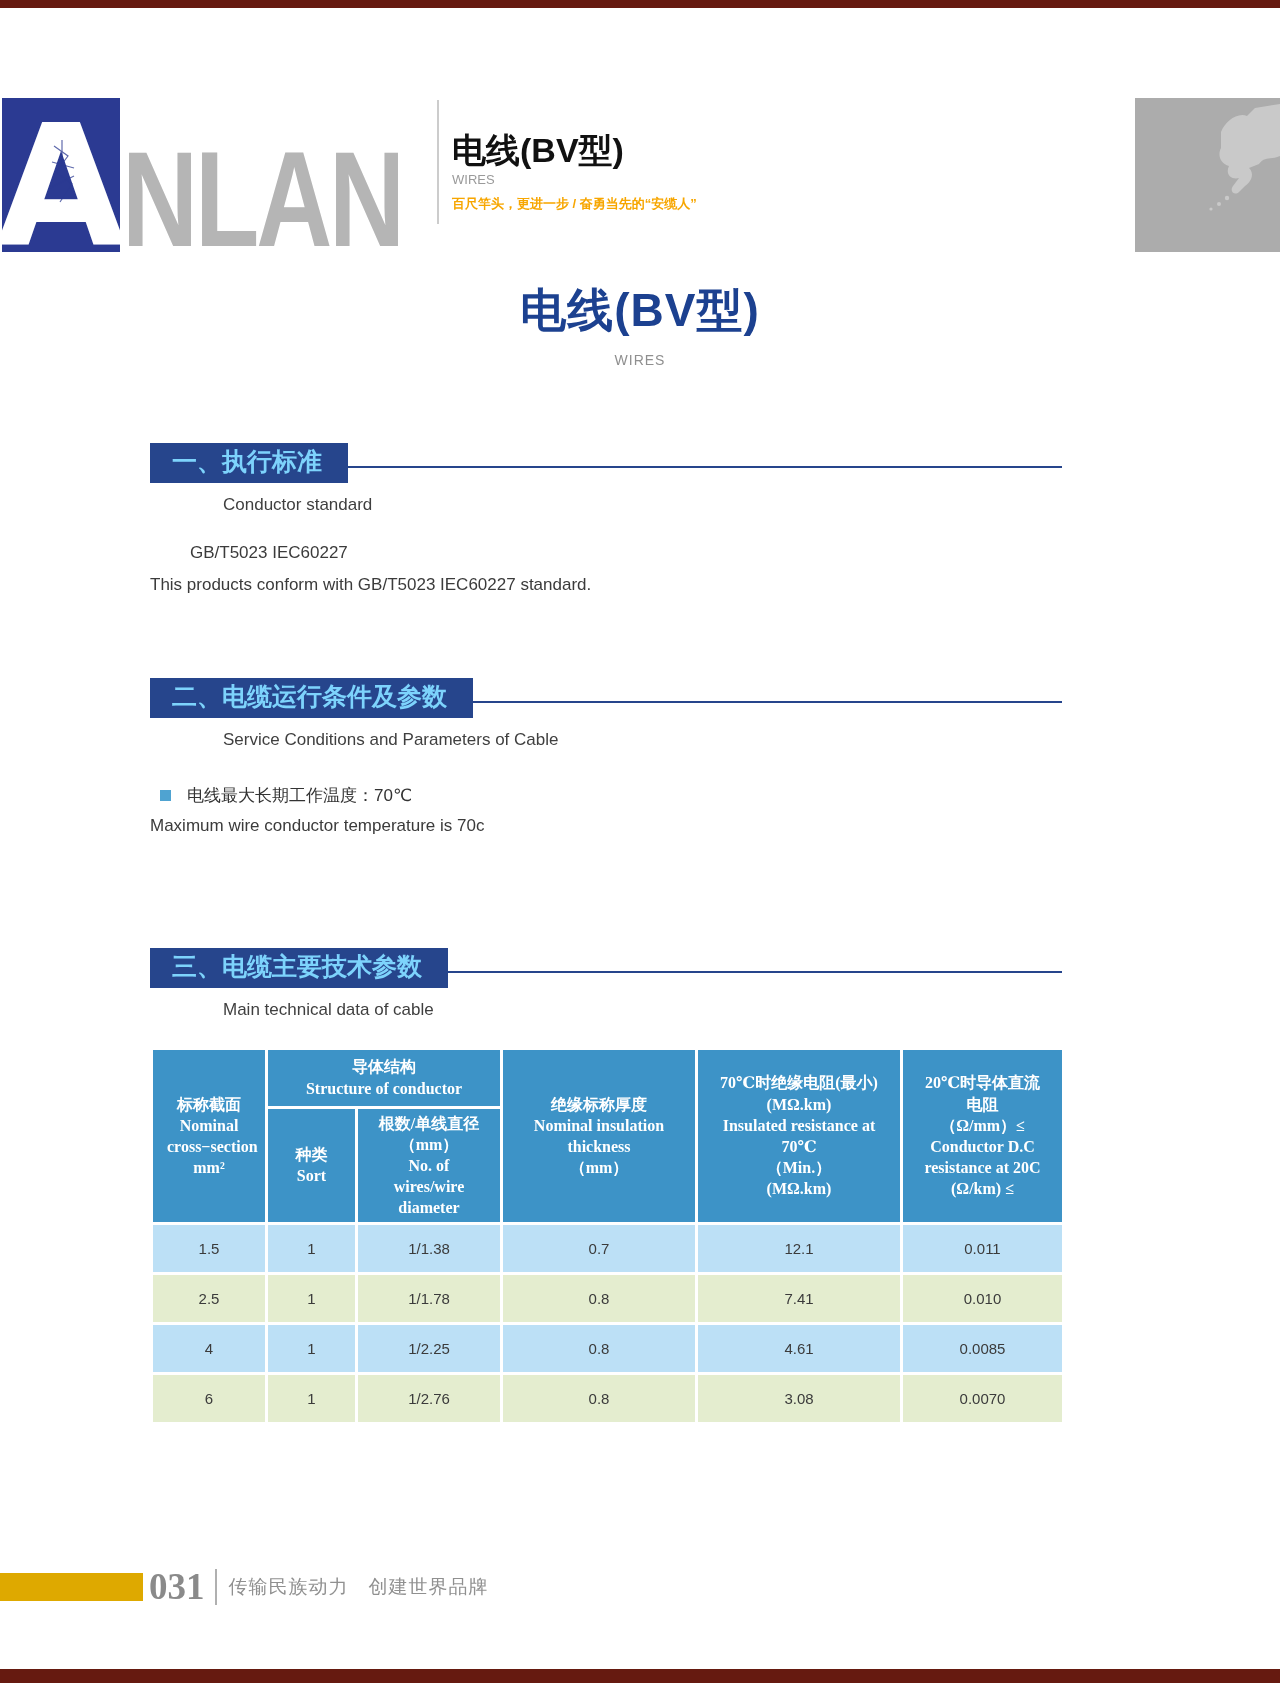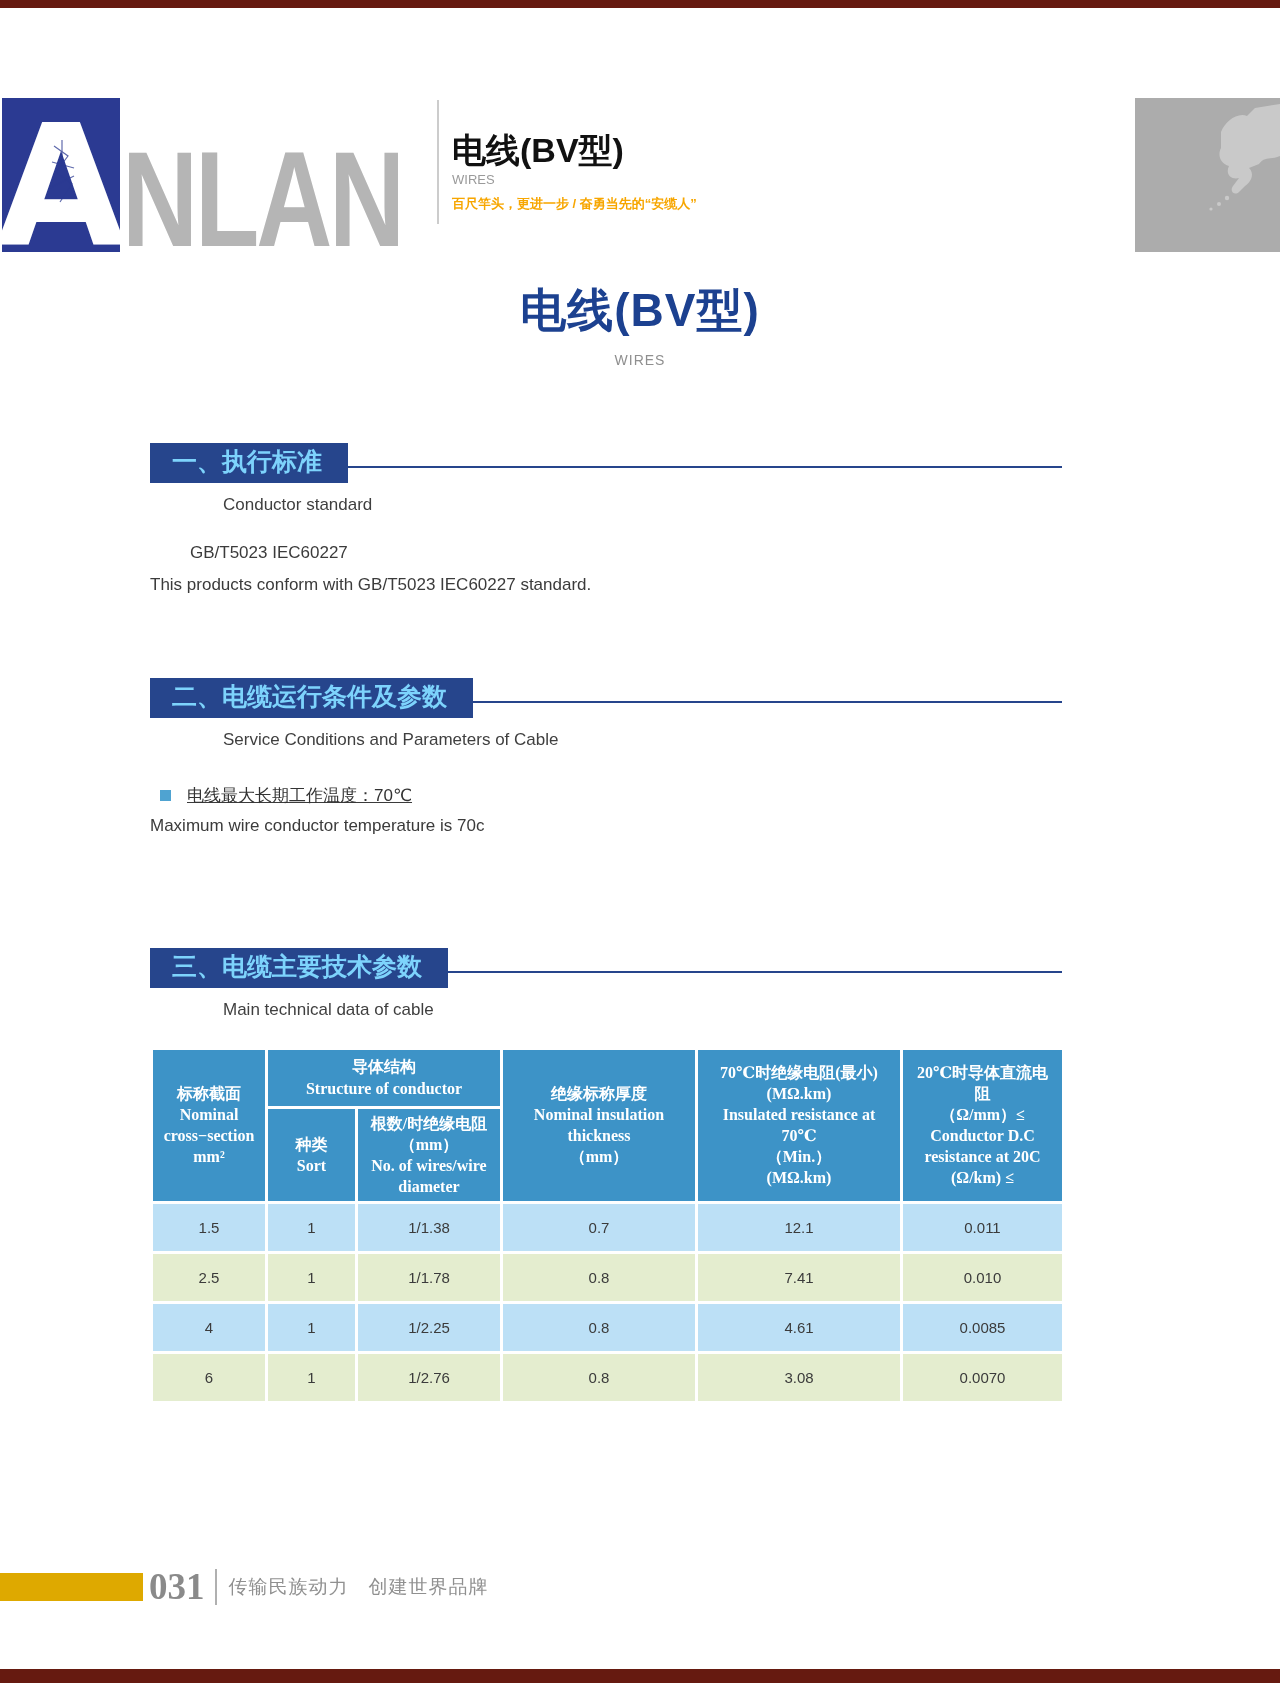--- a/index.html
+++ b/index.html
@@ -38,31 +38,31 @@
   #sec1{top:443px;} #sec2{top:678px;} #sec3{top:948px;}
   .heading-row{display:flex;align-items:flex-start;}
   .heading-box{
     background:#26458C;color:#7dd3fc;font-size:25px;font-weight:600;
     padding:5px 26px 7px 22px;line-height:1.1;white-space:nowrap;
   }
   .heading-line{flex:1;height:2px;background:#26458C;margin-top:23px;}
   .sub-en{font-size:17px;color:#3f3f3f;margin:12px 0 0 73px;}
   .std-line1{font-size:17px;margin:28px 0 0 40px;}
   .std-line2{font-size:17px;margin:12px 0 0 0;}
-  .bullet-row{display:flex;align-items:center;margin:34px 0 0 10px;text-decoration:underline;}
+  .bullet-row{display:flex;align-items:center;margin:34px 0 0 10px;}
   .bullet-square{width:11px;height:11px;background:#4FA3D1;margin-right:16px;flex:none;}
   .bullet-cn{font-size:17px;color:#333333;}
   .bullet-en{font-size:17px;margin:9px 0 0 0;}
 
   
   .data-table{border-collapse:collapse;table-layout:fixed;width:912px;margin-top:27px;}
   .data-table th,.data-table td{border:3px solid #ffffff;text-align:center;vertical-align:middle;}
   .data-table th{
     background:#3D93C7;color:#ffffff;font-family:"Liberation Serif","DejaVu Serif",serif;
-    font-weight:bold;font-size:16px;line-height:1.32;white-space:pre-line;padding:4px 6px;
+    font-weight:bold;font-size:16px;line-height:1.32;white-space:pre-line;padding:4px 14px;
   }
   .th-top{height:48px;}
   .th-bottom{height:84px;}
   .data-table td{height:45px;font-size:15px;color:#3b3b3b;}
   tr.row-blue td{background:#BCE0F6;}
   tr.row-green td{background:#E4EDCF;}
 
   
   .footer{position:absolute;left:0;top:1568px;width:1280px;display:flex;align-items:center;}
   .footer-gold-bar{width:143px;height:28px;background:#DEA900;flex:none;}
@@ -170,21 +170,21 @@
 (MΩ.km)</th>
         <th class="pre" rowspan="2">20℃时导体直流电阻
 （Ω/mm）≤
 Conductor D.C
 resistance at 20C
 (Ω/km) ≤</th>
       </tr>
       <tr>
         <th class="pre th-bottom">种类
 Sort</th>
-        <th class="pre th-bottom">根数/时绝缘电阻
+        <th class="pre th-bottom">根数/单线直径
 （mm）
 No. of wires/wire
 diameter</th>
       </tr>
     </thead>
     <tbody>
       <tr class="row-blue">
         <td>1.5</td>
         <td>1</td>
         <td>1/1.38</td>

